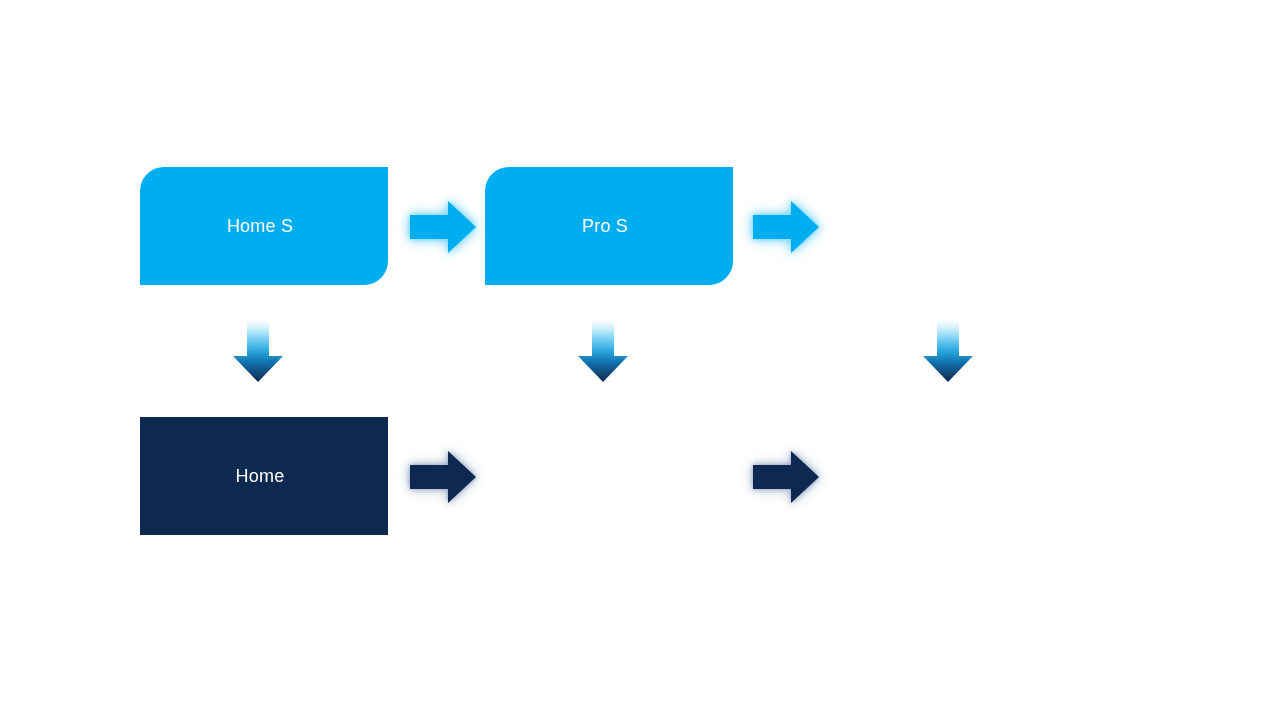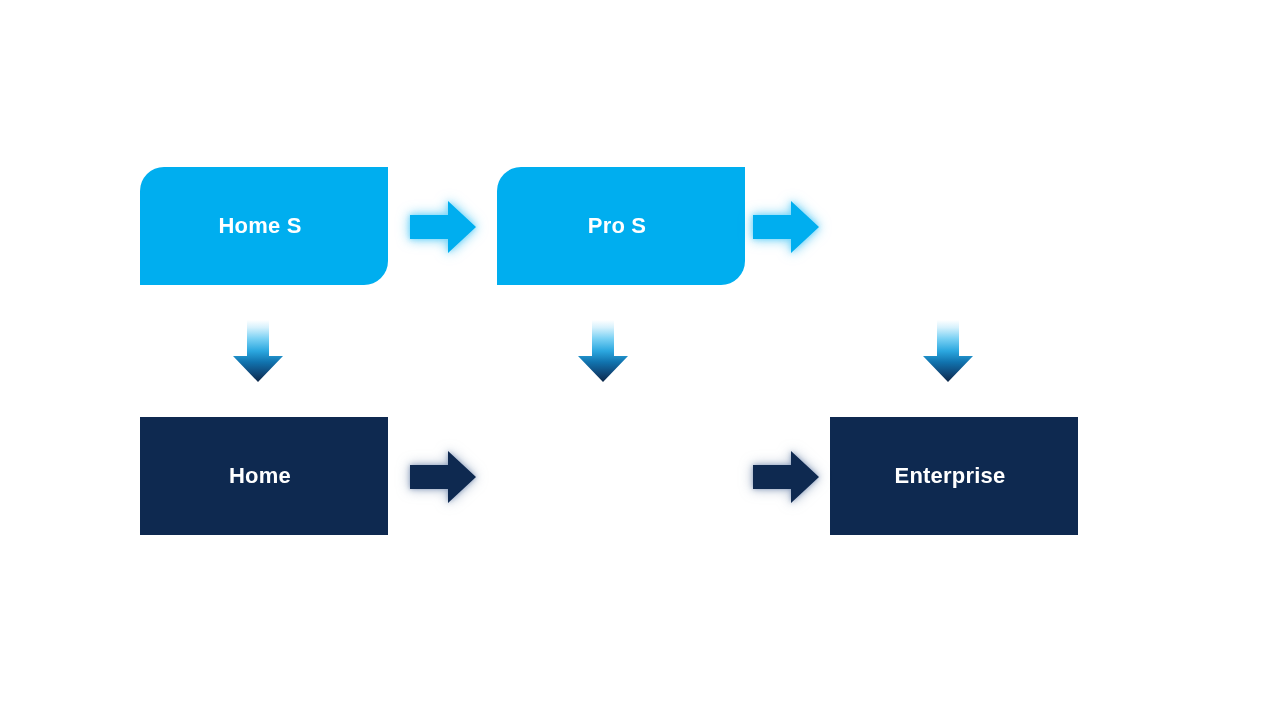--- a/index.html
+++ b/index.html
@@ -31,22 +31,22 @@
     background: var(--primary-light-blue, #00AEEF);
     border-radius: 24px 0 24px 0;
   }
   .box-bottom {
     top: 417px;
     background: var(--primary-navy, #0E2950);
     border-radius: 0;
   }
   .box-label {
     color: var(--label-text, #FFFFFF);
-    font-size: 22px;
-    font-weight: 700;
+    font-size: 18px;
+    font-weight: 400;
     letter-spacing: 0.2px;
     transform: translateX(-4px);
     white-space: nowrap;
   }
   .arrow-right {
     position: absolute;
     width: 66px;
     height: 52px;
     line-height: 0;
   }
@@ -85,21 +85,21 @@
         <stop offset="0.84" stop-color="#104C7E"></stop>
         <stop offset="1" stop-color="#0D2748"></stop>
       </linearGradient>
     </defs>
   </svg>
 
   <div class="box box-top" style="left:140px">
     <span class="box-label">Home S</span>
   </div>
 
-  <div class="box box-top" style="left:497px">
+  <div class="box box-top" style="left:485px">
     <span class="box-label">Pro S</span>
   </div>
 
 
   <div class="arrow-right row-top glow-light" style="left:410px">
     <svg width="66" height="52" viewBox="0 0 66 52">
       <polygon points="0,14 38,14 38,0 66,26 38,52 38,38 0,38" style="fill:var(--primary-light-blue, #00AEEF)"></polygon>
     </svg>
   </div>
 
@@ -125,23 +125,20 @@
     <svg width="50" height="62" viewBox="0 0 50 62">
       <polygon points="14,0 36,0 36,36 50,36 25,62 0,36 14,36" fill="url(#gradDown)"></polygon>
     </svg>
   </div>
 
   <div class="box box-bottom" style="left:140px">
     <span class="box-label">Home</span>
   </div>
 
 
-  <div class="box box-bottom" style="left:830px">
-    <span class="box-label">Enterprise</span>
-  </div>
 
   <div class="arrow-right row-bottom glow-dark" style="left:410px">
     <svg width="66" height="52" viewBox="0 0 66 52">
       <polygon points="0,14 38,14 38,0 66,26 38,52 38,38 0,38" style="fill:var(--primary-navy, #0E2950)"></polygon>
     </svg>
   </div>
 
   <div class="arrow-right row-bottom glow-dark" style="left:753px">
     <svg width="66" height="52" viewBox="0 0 66 52">
       <polygon points="0,14 38,14 38,0 66,26 38,52 38,38 0,38" style="fill:var(--primary-navy, #0E2950)"></polygon>

